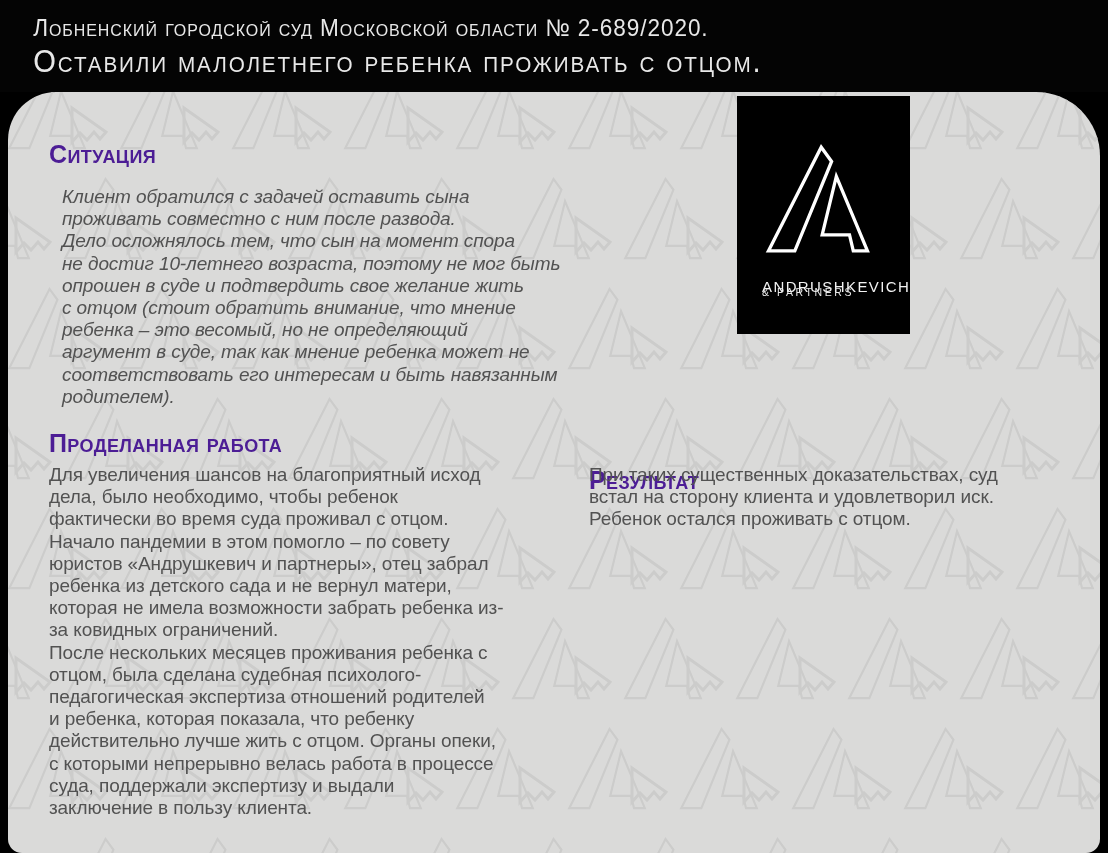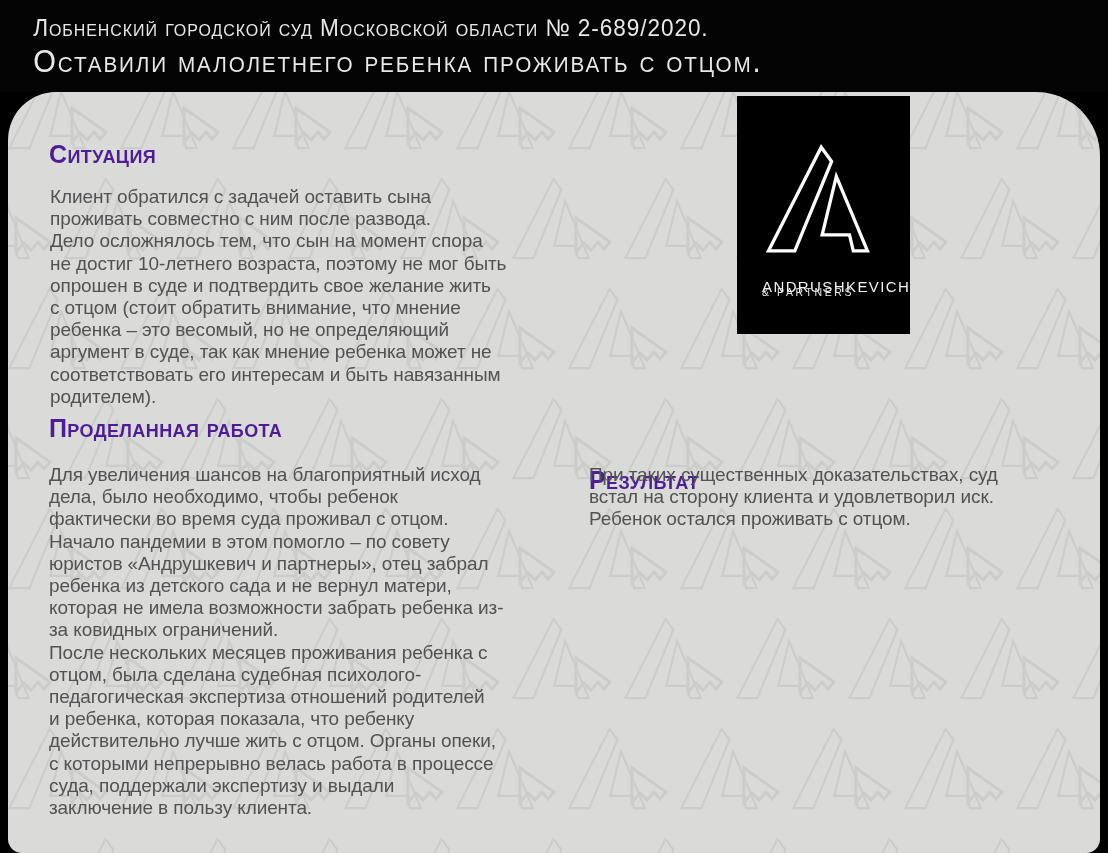--- a/index.html
+++ b/index.html
@@ -55,22 +55,22 @@
     font-size:25px;font-weight:700;font-variant:small-caps;
     letter-spacing:0.4px;color:#4c1d95;white-space:nowrap;
   }
   .sec-body{
     position:absolute;
     font-size:19px;line-height:22.2px;color:#525252;
     letter-spacing:-0.1px;
     white-space:pre-line;
   }
   #title-situation{left:41px;top:48px;}
-  #body-situation{left:42px;top:94px;width:548px;}
-  #title-work{left:41px;top:322px;text-align:right;}
+  #body-situation{left:54px;top:94px;width:548px;font-style:italic;}
+  #title-work{left:41px;top:337px;text-align:right;}
   #body-work{left:41px;top:372px;width:548px;}
   #title-result{left:581px;top:330px;margin-top:44px;}
   #body-result{left:581px;top:372px;width:505px;}
 </style>
 </head>
 <body>
 
 <div class="header">
   <div class="line1">Лобненский городской суд Московской области № 2-689/2020.</div>
   <div class="line2">Оставили малолетнего ребенка проживать с отцом.</div>

